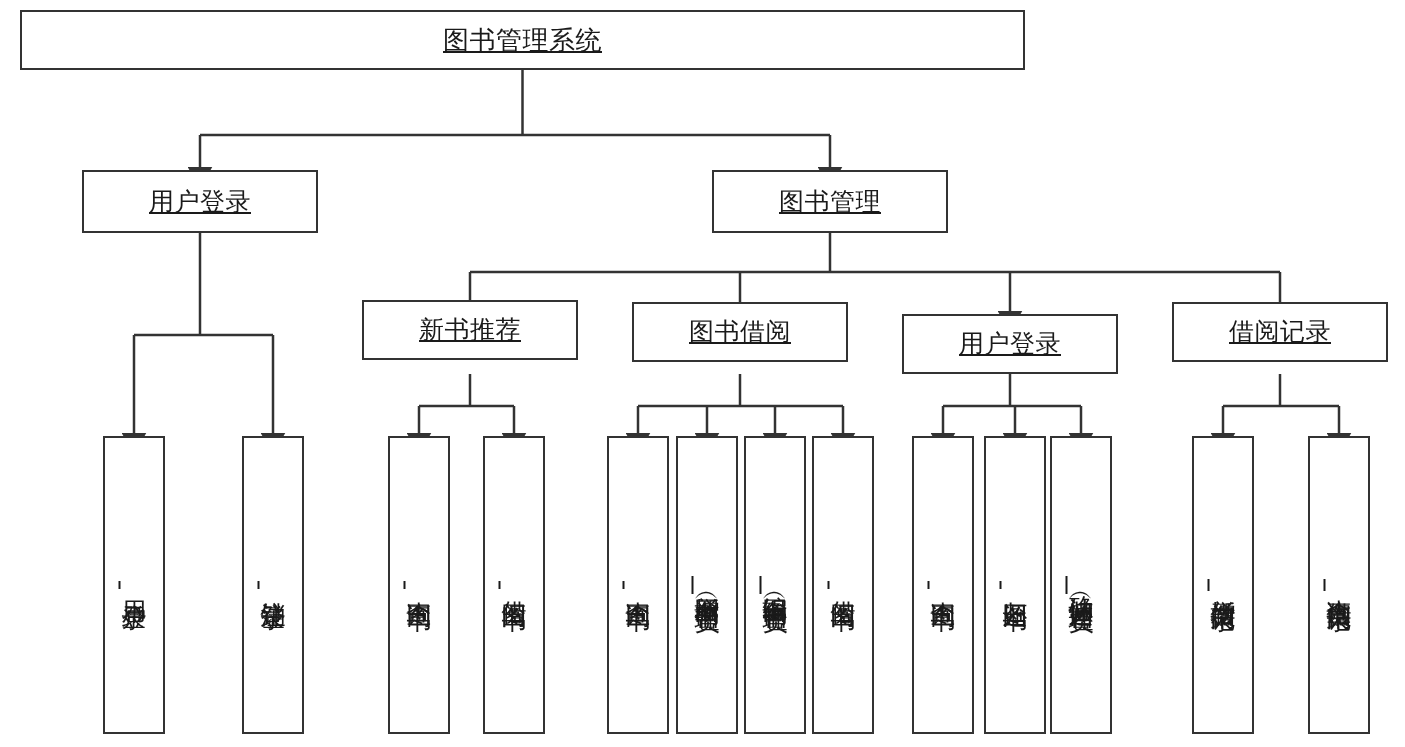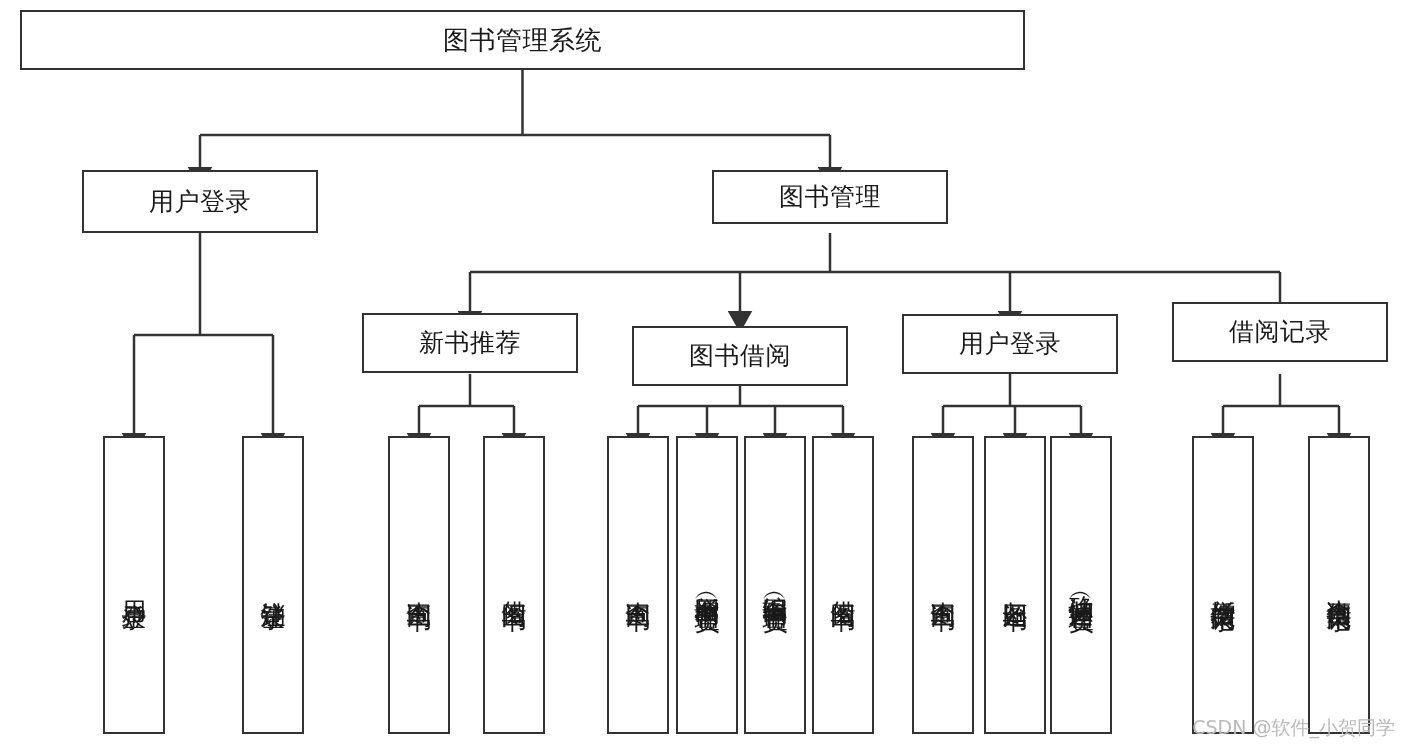--- a/index.html
+++ b/index.html
@@ -34,20 +34,21 @@
     align-items: center;
     justify-content: center;
     color: #1a1a1a;
     z-index: 2;
   }
   .node-label {
     color: #1a1a1a;
     line-height: 1.18;
     text-align: left;
     white-space: pre-wrap;
+    text-decoration: underline;
   }
   
   .node.h .node-label {
     font-size: 25px;
     letter-spacing: 0.5px;
   }
   
   .node.v {
     align-items: center;
     justify-content: center;
@@ -120,27 +121,27 @@
       </g>
   </svg>
 
   <div id="nodes">
       <div class="node h root" style="left: 20px; top: 10px; width: 1005px; height: 60px;">
         <span class="node-label">图书管理系统</span>
       </div>
       <div class="node h" style="left: 82px; top: 170px; width: 236px; height: 63px;">
         <span class="node-label">用户登录</span>
       </div>
-      <div class="node h" style="left: 712px; top: 170px; width: 236px; height: 54px;">
+      <div class="node h" style="left: 712px; top: 170px; width: 236px; height: 63px;">
         <span class="node-label">图书管理</span>
       </div>
-      <div class="node h" style="left: 362px; top: 313px; width: 216px; height: 60px;">
+      <div class="node h" style="left: 362px; top: 300px; width: 216px; height: 60px;">
         <span class="node-label">新书推荐</span>
       </div>
-      <div class="node h" style="left: 632px; top: 326px; width: 216px; height: 60px;">
+      <div class="node h" style="left: 632px; top: 302px; width: 216px; height: 60px;">
         <span class="node-label">图书借阅</span>
       </div>
       <div class="node h" style="left: 902px; top: 314px; width: 216px; height: 60px;">
         <span class="node-label">用户登录</span>
       </div>
       <div class="node h" style="left: 1172px; top: 302px; width: 216px; height: 60px;">
         <span class="node-label">借阅记录</span>
       </div>
       <div class="node v" style="left: 103px; top: 436px; width: 62px; height: 298px;">
         <span class="node-label">用户登录</span>
@@ -176,14 +177,13 @@
         <span class="node-label">确认归还（管理员）</span>
       </div>
       <div class="node v" style="left: 1192px; top: 436px; width: 62px; height: 298px;">
         <span class="node-label">新增借阅记录</span>
       </div>
       <div class="node v" style="left: 1308px; top: 436px; width: 62px; height: 298px;">
         <span class="node-label">查询借阅记录</span>
       </div>
     </div>
 
-  <div class="watermark">CSDN @软件_小贺同学</div>
 </div>
 
 </body></html>

